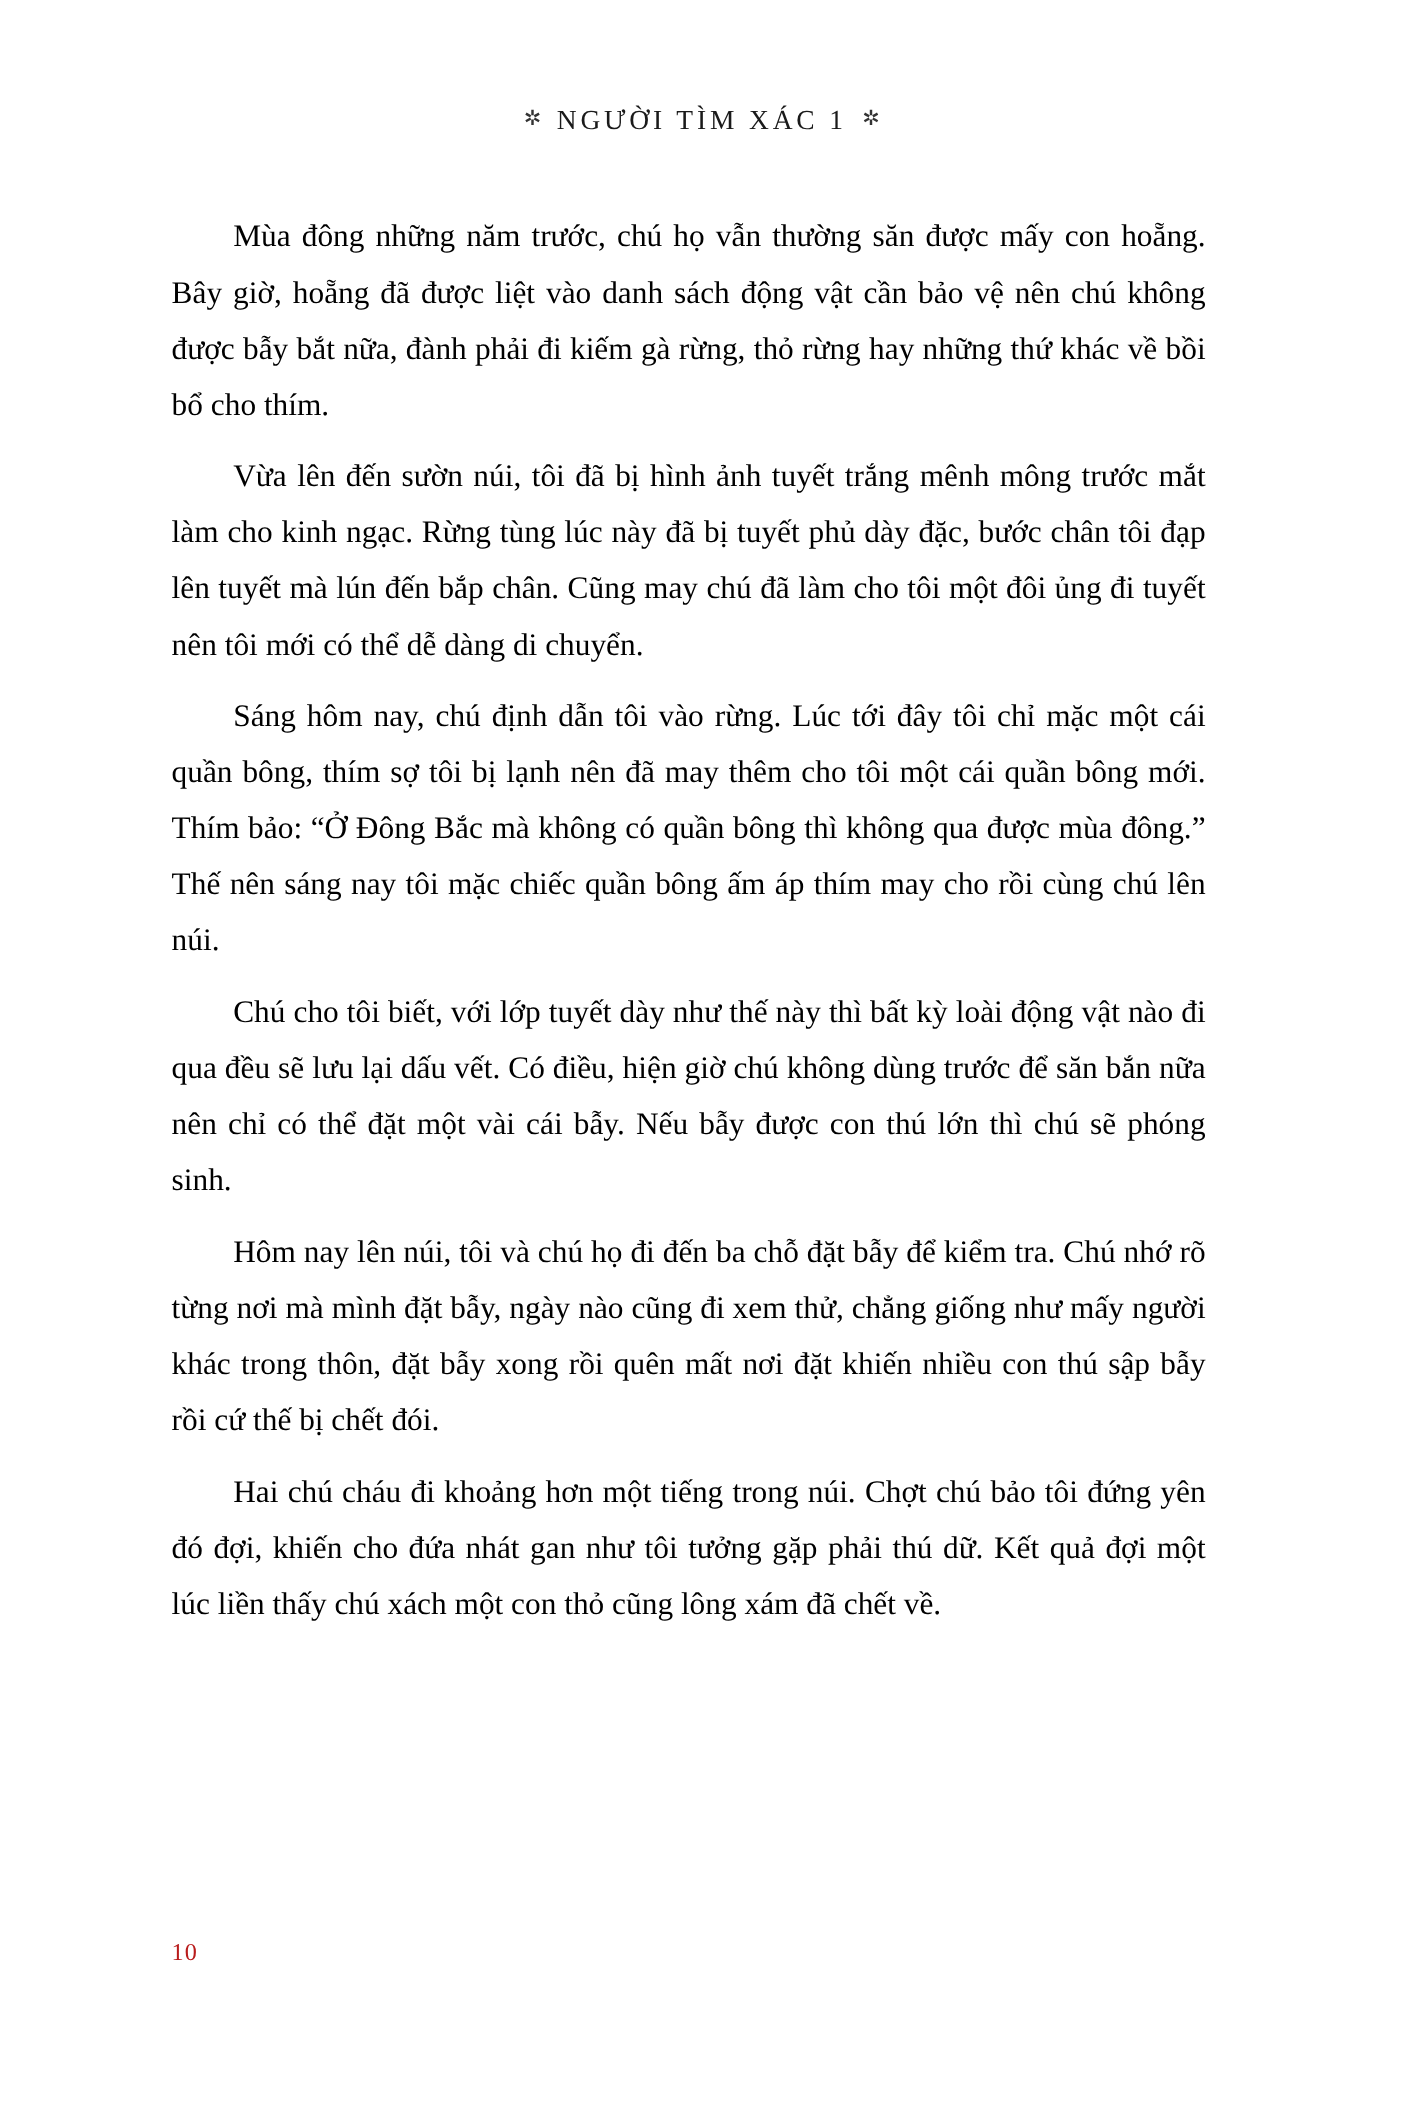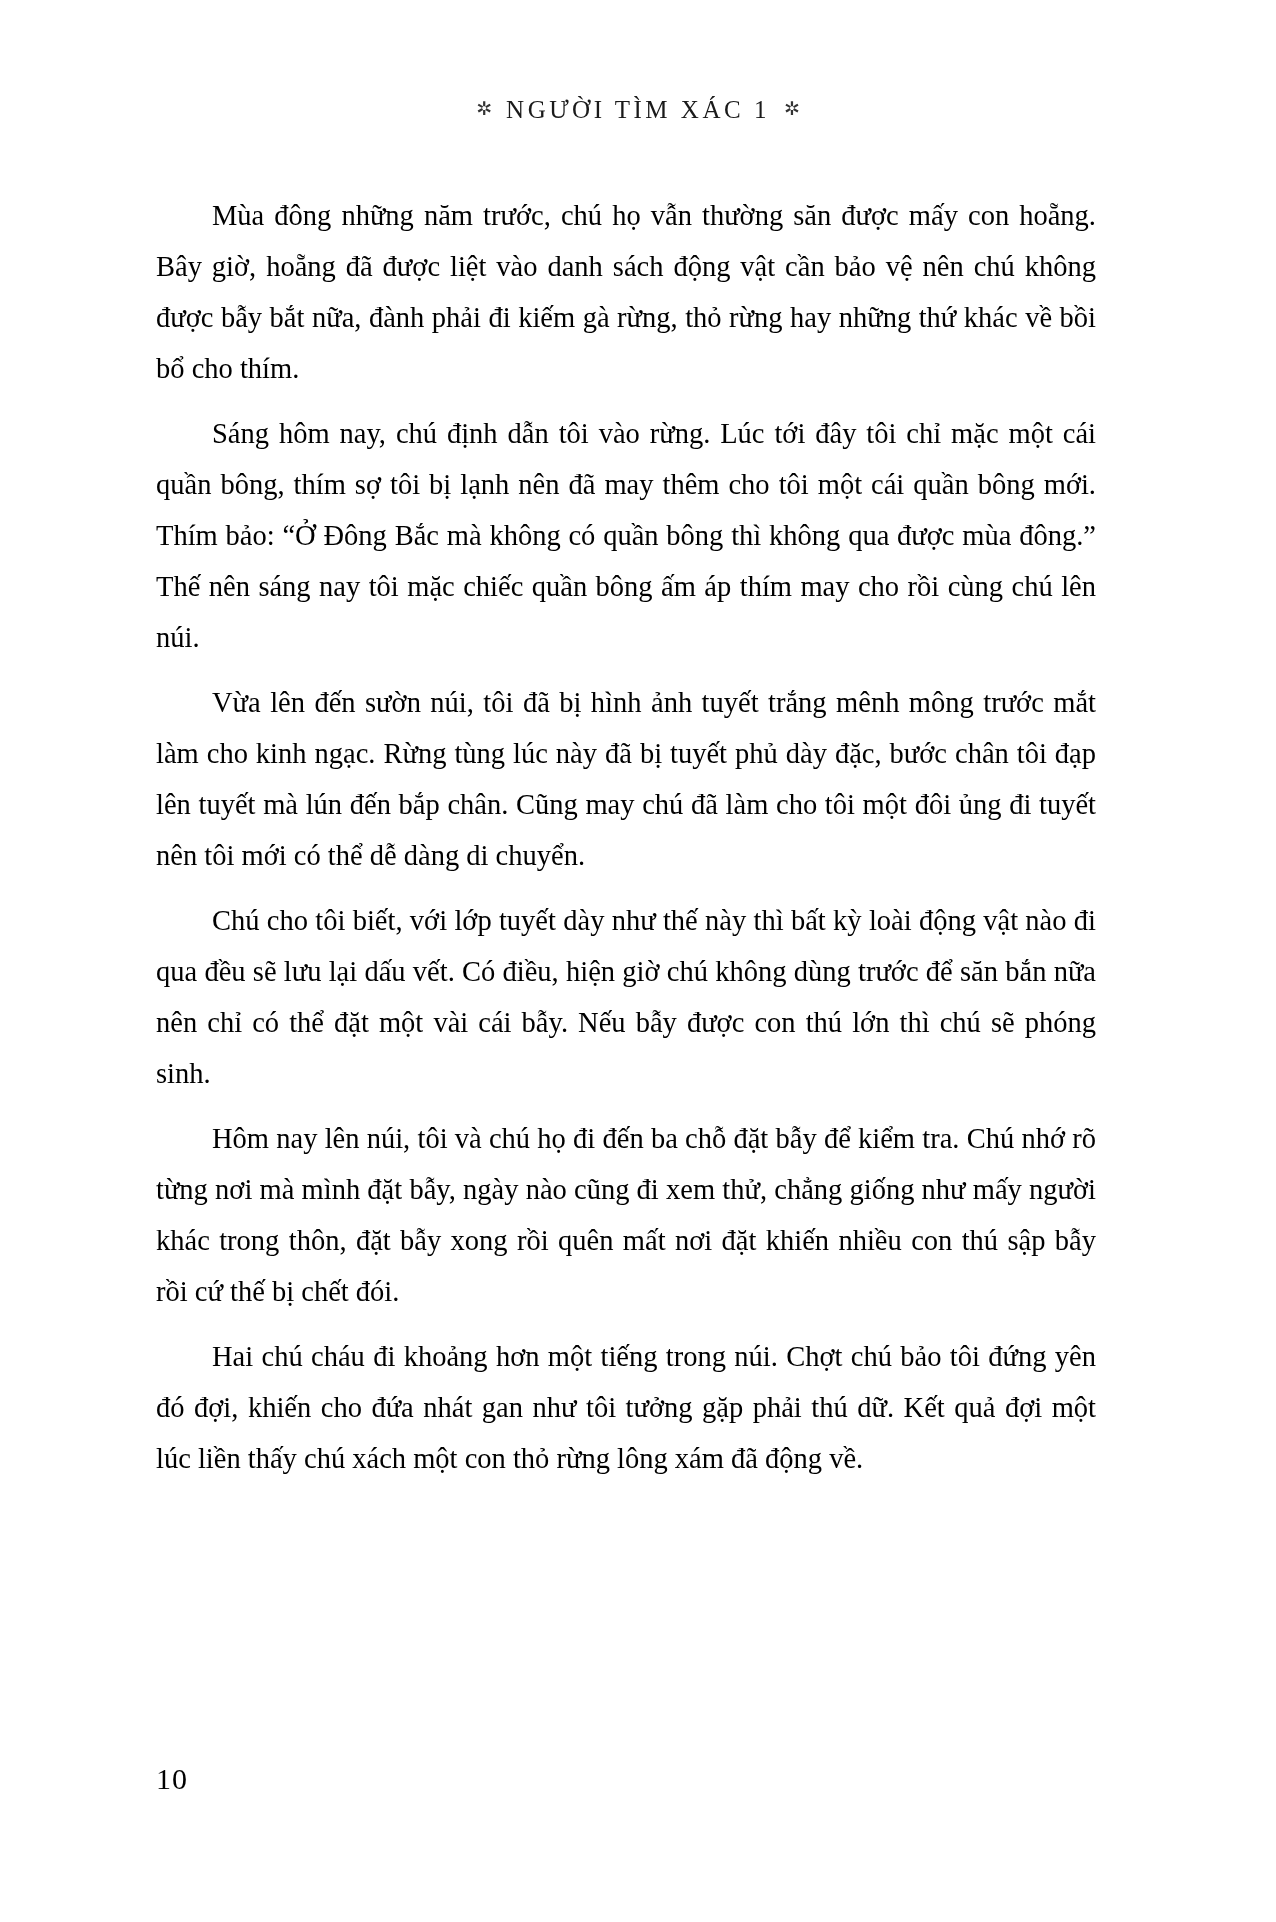--- a/index.html
+++ b/index.html
@@ -60,38 +60,38 @@
     margin: 0 0 14px 0;
     text-indent: 56px;
   }
   .body-text p:last-child {
     margin-bottom: 0;
   }
   .folio {
     position: absolute;
     left: 156px;
     top: 1762px;
-    font-size: 30px;
-    color: #000000;
+    font-size: 22px;
+    color: #b91c1c;
     letter-spacing: 1px;
   }
 </style>
 </head>
 <body>
 
 <div class="page">
 
   <div class="running-head">
     <span class="orn">✲</span><span class="rh-text">NGƯỜI TÌM XÁC 1</span><span class="orn">✲</span>
   </div>
 
   <div class="body-text">
     <p>Mùa đông những năm trước, chú họ vẫn thường săn được mấy con hoẵng. Bây giờ, hoẵng đã được liệt vào danh sách động vật cần bảo vệ nên chú không được bẫy bắt nữa, đành phải đi kiếm gà rừng, thỏ rừng hay những thứ khác về bồi bổ cho thím.</p>
+    <p>Vừa lên đến sườn núi, tôi đã bị hình ảnh tuyết trắng mênh mông trước mắt làm cho kinh ngạc. Rừng tùng lúc này đã bị tuyết phủ dày đặc, bước chân tôi đạp lên tuyết mà lún đến bắp chân. Cũng may chú đã làm cho tôi một đôi ủng đi tuyết nên tôi mới có thể dễ dàng di chuyển.</p>
     <p>Sáng hôm nay, chú định dẫn tôi vào rừng. Lúc tới đây tôi chỉ mặc một cái quần bông, thím sợ tôi bị lạnh nên đã may thêm cho tôi một cái quần bông mới. Thím bảo: “Ở Đông Bắc mà không có quần bông thì không qua được mùa đông.” Thế nên sáng nay tôi mặc chiếc quần bông ấm áp thím may cho rồi cùng chú lên núi.</p>
-    <p>Vừa lên đến sườn núi, tôi đã bị hình ảnh tuyết trắng mênh mông trước mắt làm cho kinh ngạc. Rừng tùng lúc này đã bị tuyết phủ dày đặc, bước chân tôi đạp lên tuyết mà lún đến bắp chân. Cũng may chú đã làm cho tôi một đôi ủng đi tuyết nên tôi mới có thể dễ dàng di chuyển.</p>
     <p>Chú cho tôi biết, với lớp tuyết dày như thế này thì bất kỳ loài động vật nào đi qua đều sẽ lưu lại dấu vết. Có điều, hiện giờ chú không dùng trước để săn bắn nữa nên chỉ có thể đặt một vài cái bẫy. Nếu bẫy được con thú lớn thì chú sẽ phóng sinh.</p>
     <p>Hôm nay lên núi, tôi và chú họ đi đến ba chỗ đặt bẫy để kiểm tra. Chú nhớ rõ từng nơi mà mình đặt bẫy, ngày nào cũng đi xem thử, chẳng giống như mấy người khác trong thôn, đặt bẫy xong rồi quên mất nơi đặt khiến nhiều con thú sập bẫy rồi cứ thế bị chết đói.</p>
-    <p>Hai chú cháu đi khoảng hơn một tiếng trong núi. Chợt chú bảo tôi đứng yên đó đợi, khiến cho đứa nhát gan như tôi tưởng gặp phải thú dữ. Kết quả đợi một lúc liền thấy chú xách một con thỏ rừng lông xám đã động về.</p>
+    <p>Hai chú cháu đi khoảng hơn một tiếng trong núi. Chợt chú bảo tôi đứng yên đó đợi, khiến cho đứa nhát gan như tôi tưởng gặp phải thú dữ. Kết quả đợi một lúc liền thấy chú xách một con thỏ cũng lông xám đã chết về.</p>
   </div>
 
   <div class="folio">10</div>
 
 </div>
 
 </body></html>

